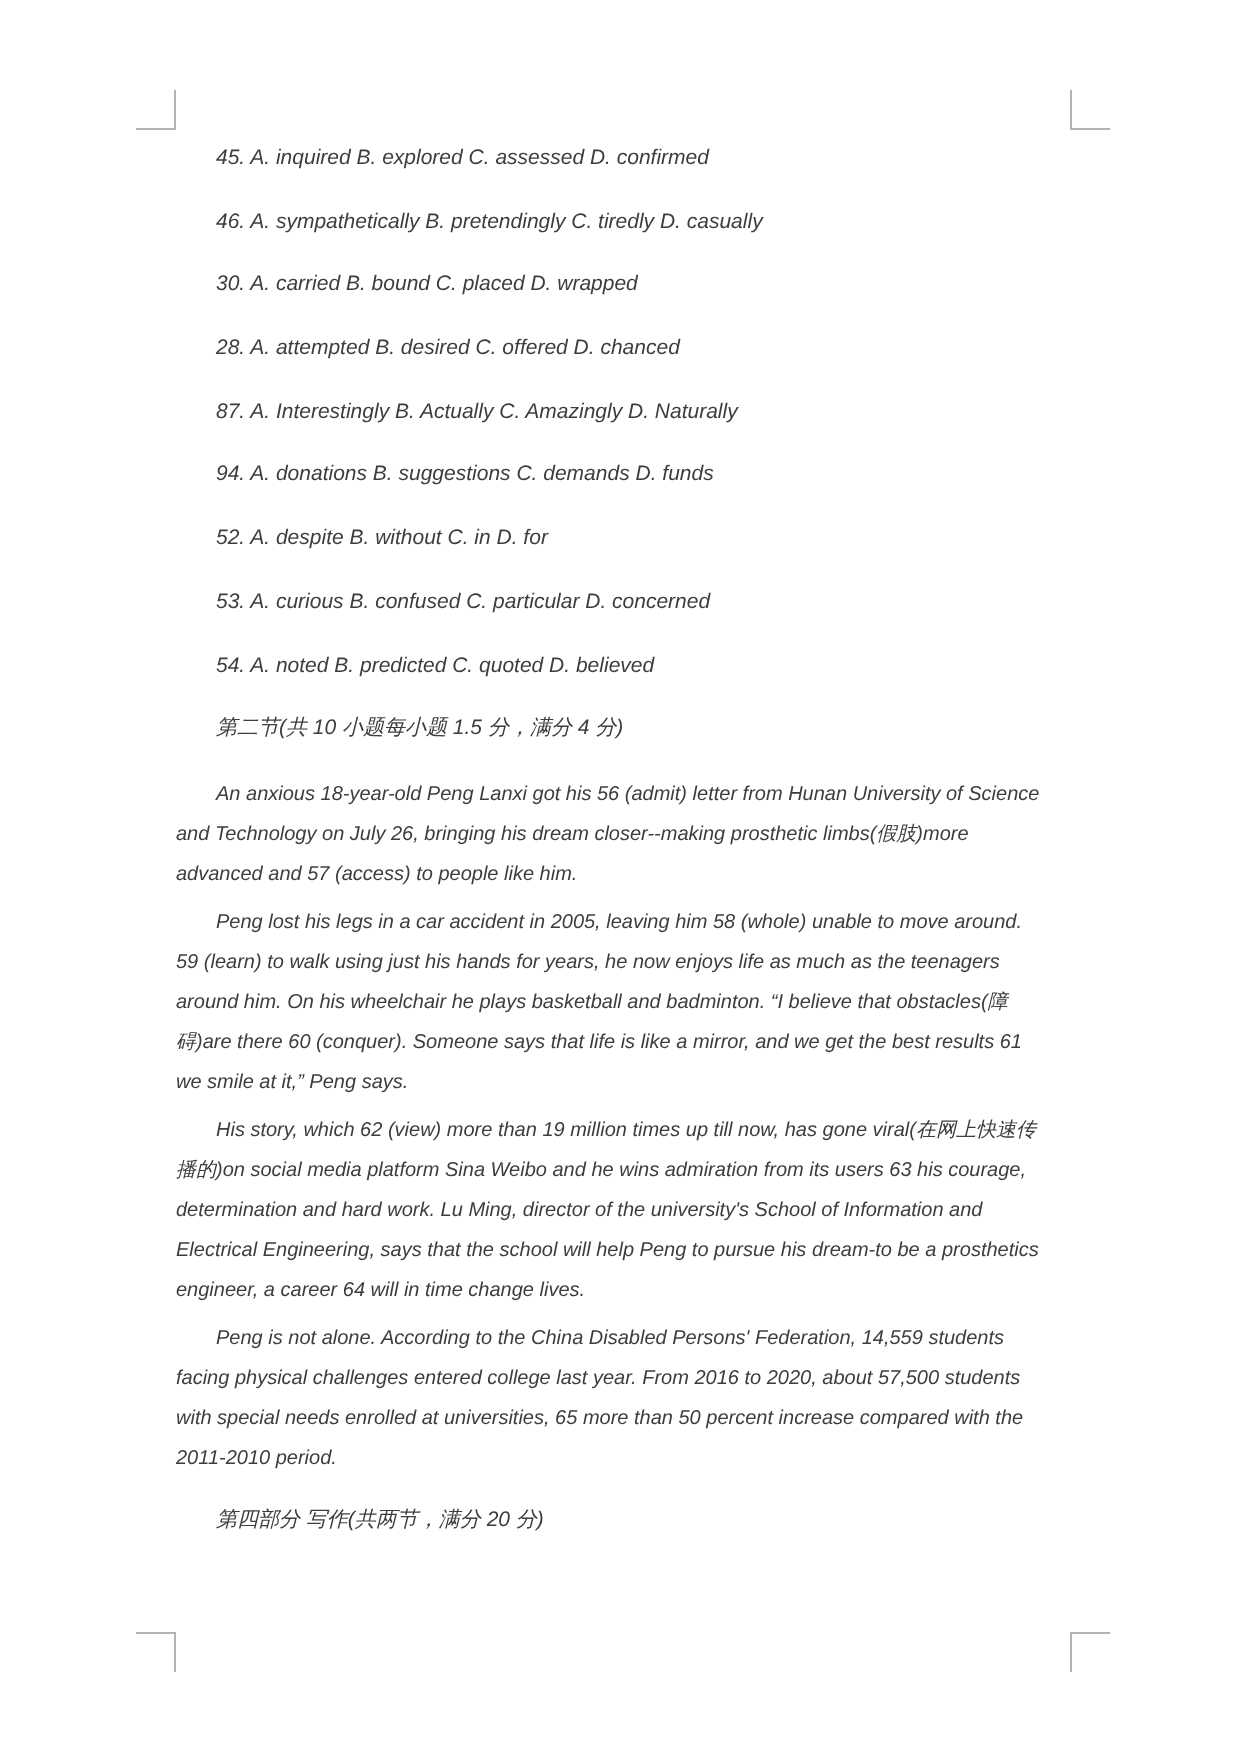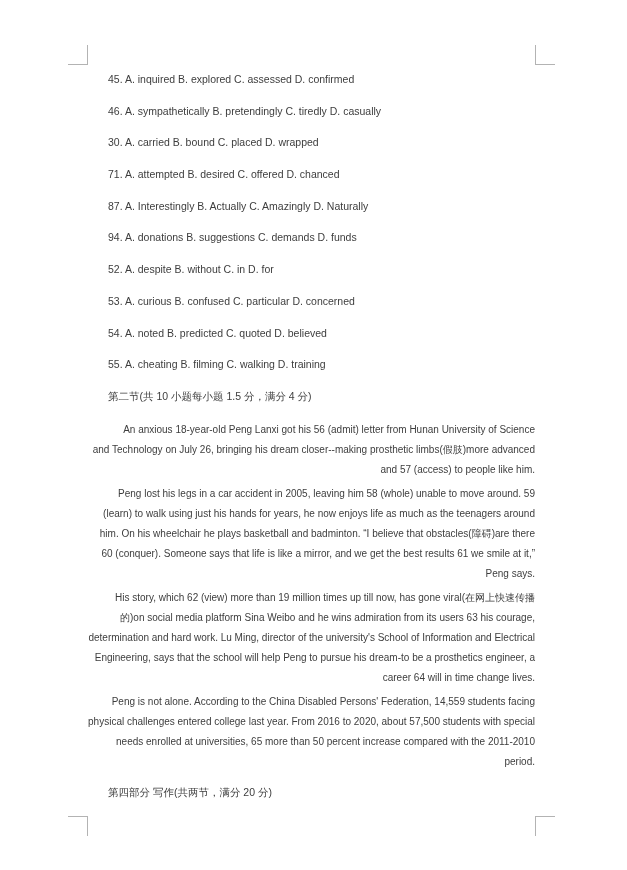--- a/index.html
+++ b/index.html
@@ -1,15 +1,15 @@
 <!DOCTYPE html>
 <html><head>
 <meta charset="utf-8">
 <style>
-  * { margin: 0; padding: 0; box-sizing: border-box; }
+  * { margin: 0; padding: 0; box-sizing: border-box; font-style: italic; }
   html, body { width: 627px; height: 870px; }
   body {
     background: #fdfdfd;
     font-family: "Liberation Sans", "DejaVu Sans", sans-serif;
     position: relative;
     overflow: hidden;
   }
   .page {
     position: absolute;
     inset: 0;
@@ -37,23 +37,23 @@
     font-size: 10.5px;
     text-indent: 20px;
     white-space: nowrap;
     color: #3d3d3d;
   }
   .passage { padding-top: 6px; }
   .para {
     font-size: 10px;
     line-height: 20px;
     text-indent: 20px;
-    margin: 0 0 4px 0;
+    margin: 0 12px 4px 0;
     color: #3d3d3d;
-    text-align: right;
+    text-align: left;
   }
   .tail-line {
     margin-top: 14px;
     font-size: 10.5px;
     line-height: 13px;
     text-indent: 20px;
     white-space: nowrap;
     color: #3d3d3d;
   }
 </style>
@@ -64,27 +64,26 @@
   <div class="crop tl"></div>
   <div class="crop tr"></div>
   <div class="crop bl"></div>
   <div class="crop br"></div>
 
   <div class="content">
     <div>
         <div class="qline">45. A. inquired B. explored C. assessed D. confirmed</div>
         <div class="qline">46. A. sympathetically B. pretendingly C. tiredly D. casually</div>
         <div class="qline">30. A. carried B. bound C. placed D. wrapped</div>
-        <div class="qline">71. A. attempted B. desired C. offered D. chanced</div>
+        <div class="qline">28. A. attempted B. desired C. offered D. chanced</div>
         <div class="qline">87. A. Interestingly B. Actually C. Amazingly D. Naturally</div>
         <div class="qline">94. A. donations B. suggestions C. demands D. funds</div>
         <div class="qline">52. A. despite B. without C. in D. for</div>
         <div class="qline">53. A. curious B. confused C. particular D. concerned</div>
         <div class="qline">54. A. noted B. predicted C. quoted D. believed</div>
-        <div class="qline">55. A. cheating B. filming C. walking D. training</div>
       </div>
 
     <div class="qline">第二节(共 10 小题每小题 1.5 分，满分 4 分)</div>
 
     <div class="passage">
         <p class="para">An anxious 18-year-old Peng Lanxi got his 56 (admit) letter from Hunan University of Science and Technology on July 26, bringing his dream closer--making prosthetic limbs(假肢)more advanced and 57 (access) to people like him.</p>
         <p class="para">Peng lost his legs in a car accident in 2005, leaving him 58 (whole) unable to move around. 59 (learn) to walk using just his hands for years, he now enjoys life as much as the teenagers around him. On his wheelchair he plays basketball and badminton. “I believe that obstacles(障碍)are there 60 (conquer). Someone says that life is like a mirror, and we get the best results 61 we smile at it,” Peng says.</p>
         <p class="para">His story, which 62 (view) more than 19 million times up till now, has gone viral(在网上快速传播的)on social media platform Sina Weibo and he wins admiration from its users 63 his courage, determination and hard work. Lu Ming, director of the university's School of Information and Electrical Engineering, says that the school will help Peng to pursue his dream-to be a prosthetics engineer, a career 64 will in time change lives.</p>
         <p class="para">Peng is not alone. According to the China Disabled Persons' Federation, 14,559 students facing physical challenges entered college last year. From 2016 to 2020, about 57,500 students with special needs enrolled at universities, 65 more than 50 percent increase compared with the 2011-2010 period.</p>
       </div>

